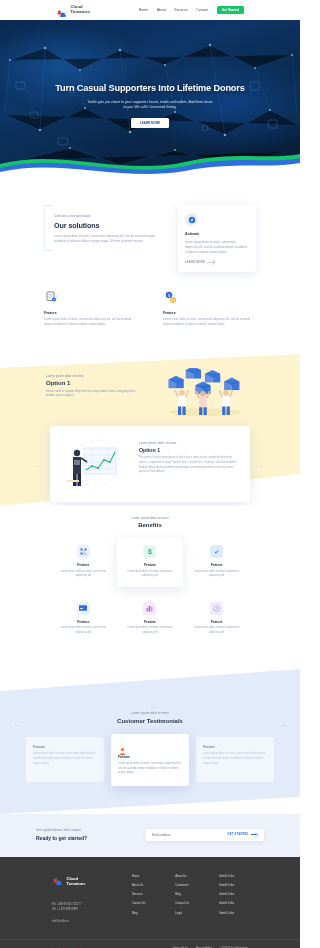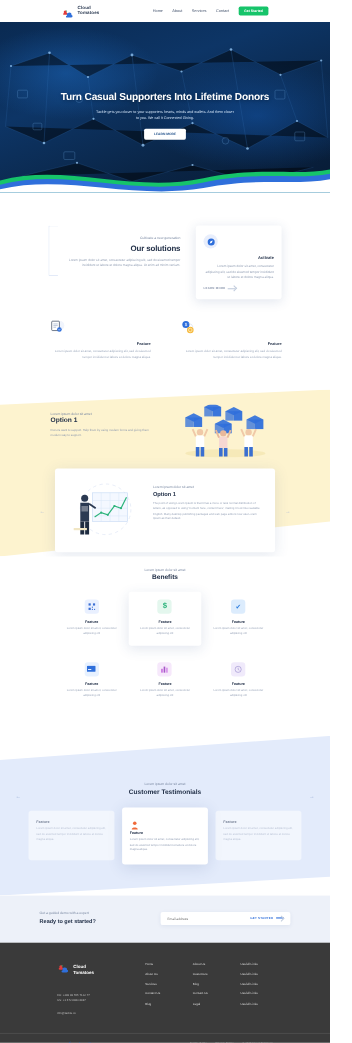--- a/index.html
+++ b/index.html
@@ -49,21 +49,21 @@
     color:#cfe1f5; font-size:3.35px; line-height:1.55; margin:5px auto 0; max-width:128px;
   }
   .hero-btn {
     margin-top:7px; display:inline-block; background:#fff; color:#1d4e89;
     font-size:3px; font-weight:bold; padding:3px 9px; border-radius:1.5px;
     border:0; cursor:pointer;
   }
   .wave { position:absolute; left:0; right:0; bottom:-1px; height:30px; z-index:6; }
 
   
-  .sec-solutions { position:relative; padding:30px 0 26px; background:#fff;text-align:right; }
+  .sec-solutions { position:relative; padding:30px 0 26px; background:#fff; }
   .sol-row { display:flex; padding:0 44px; gap:14px; align-items:flex-start; }
   .sol-left { flex:1; position:relative; padding:9px 0 0 10px; }
   .bracket {
     position:absolute; left:0; top:0; width:9px; height:46px;
     border:1.2px solid #e3eaf8; border-right:0; border-radius:1px;
   }
   .eyebrow { font-size:3.1px; color:#7b8aa3; margin-bottom:2.5px; }
   .sol-left h2 { font-size:7.2px; font-weight:bold; color:#24324a; letter-spacing:-.1px; }
   .muted-p { font-size:2.9px; line-height:1.75; color:#97a3b7; margin-top:4px; }
 

